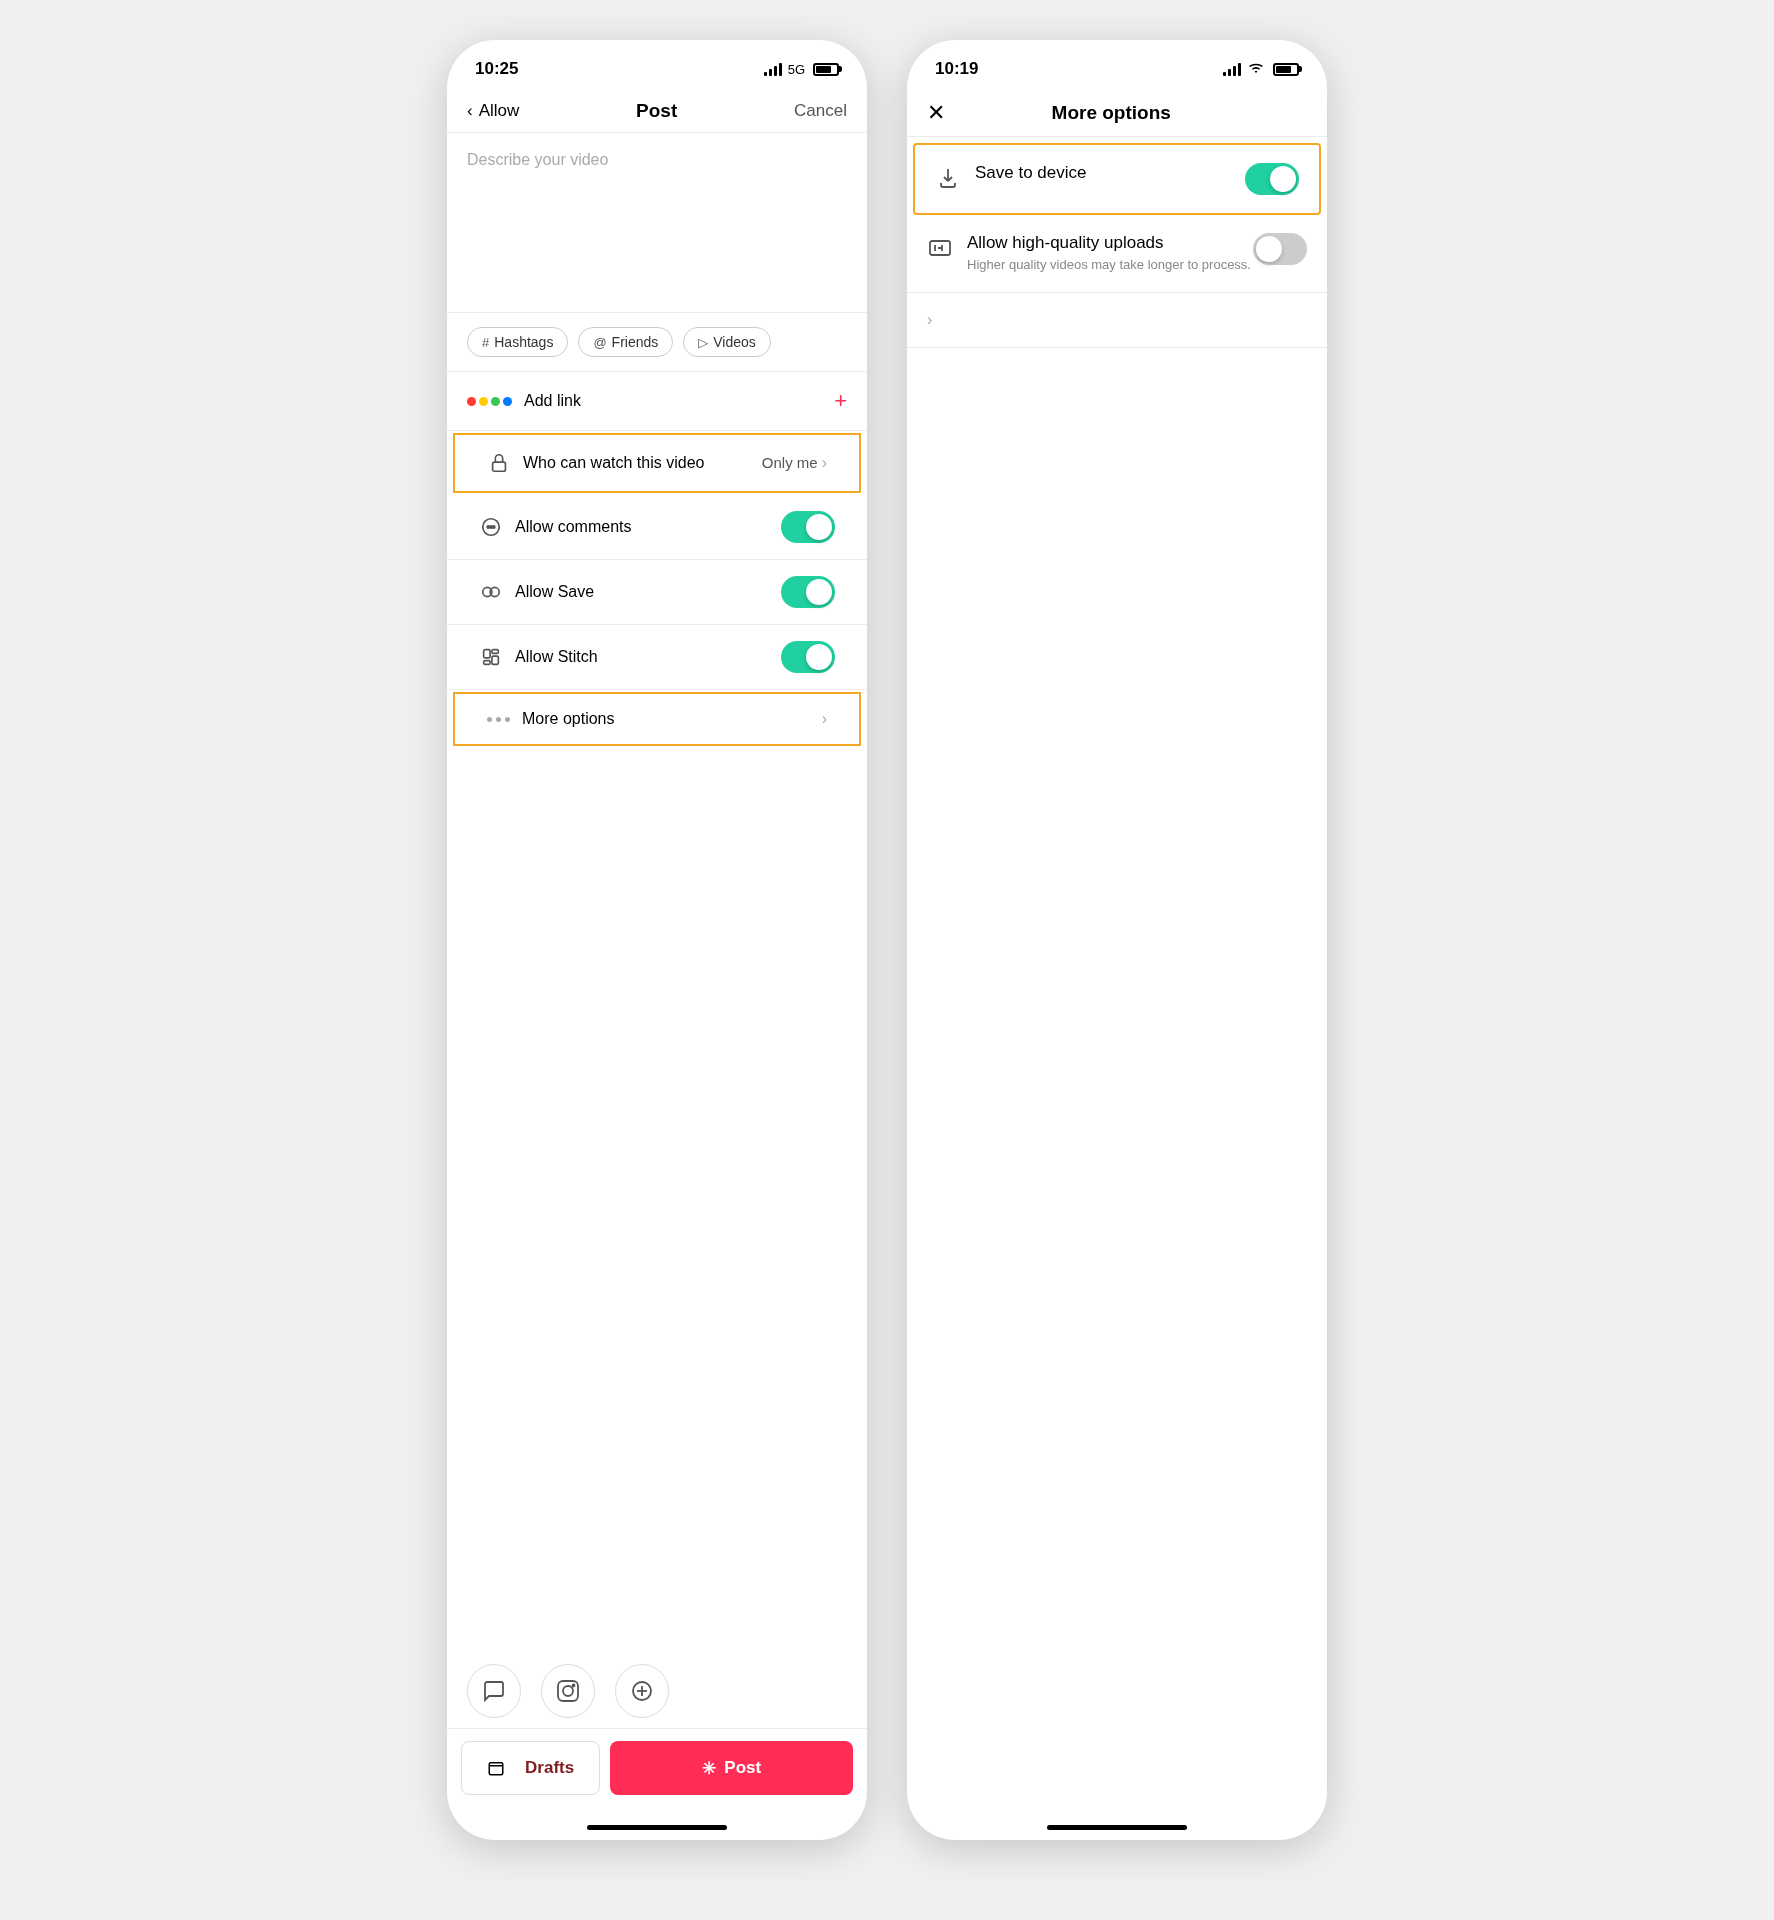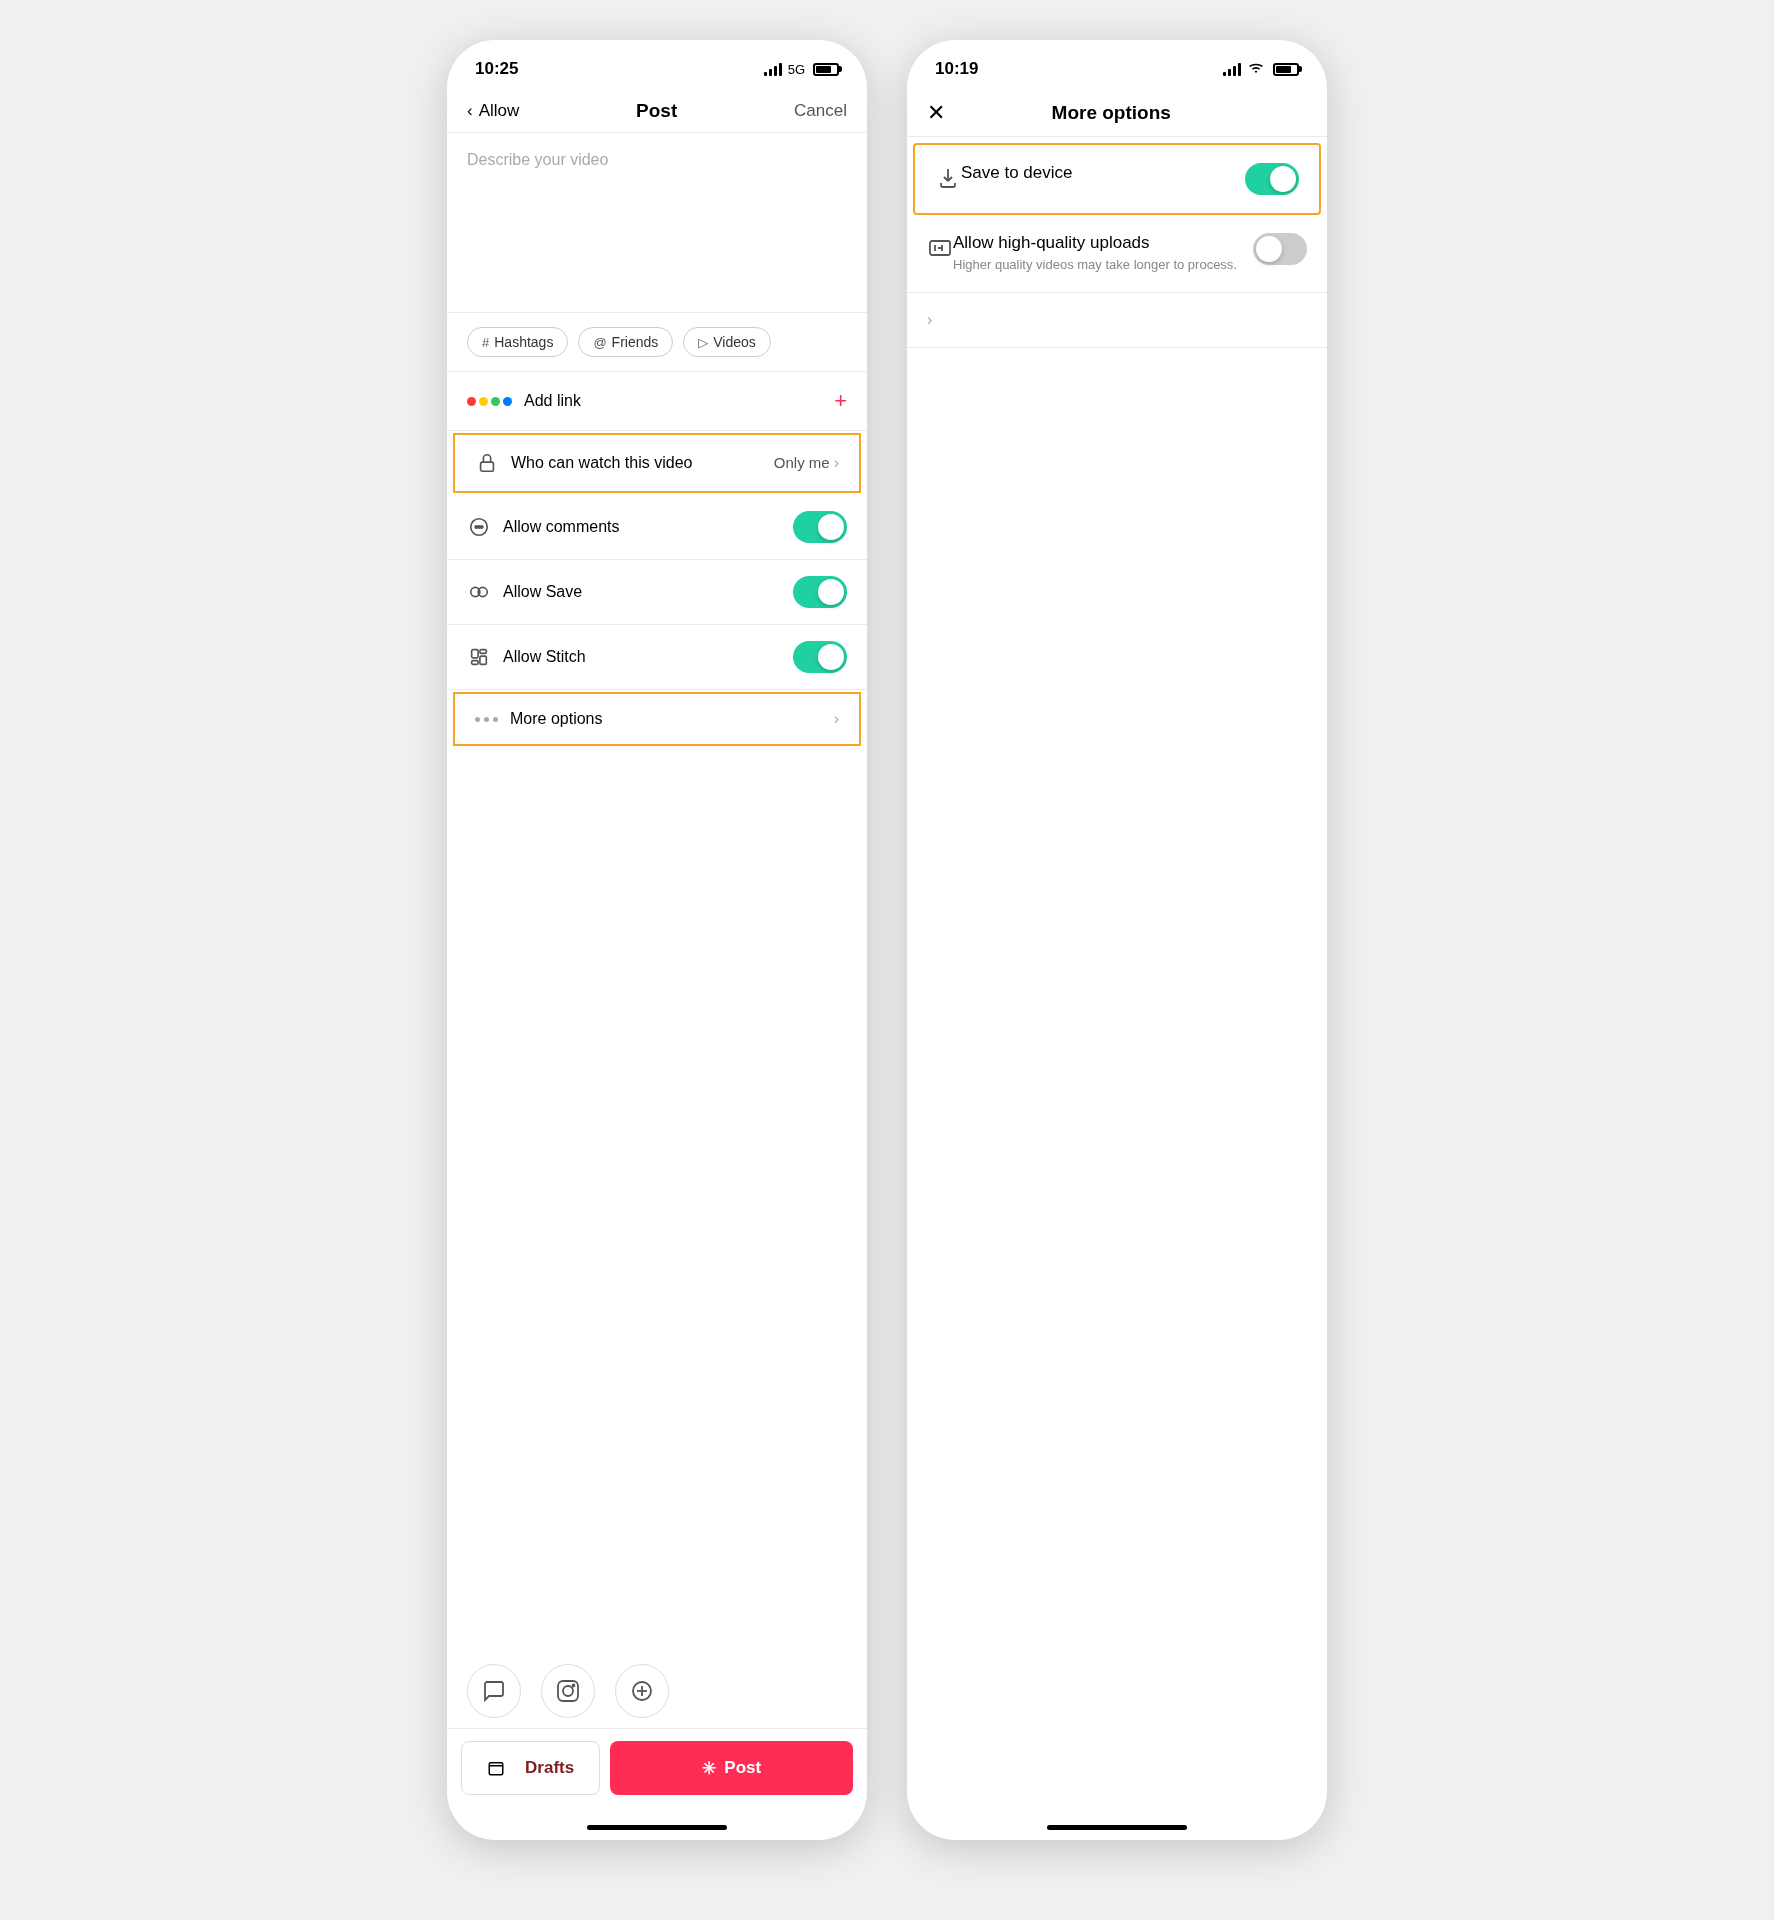--- a/index.html
+++ b/index.html
@@ -101,21 +101,21 @@
       padding: 16px 20px;
       border-bottom: 1px solid #ebebeb;
     }
     .add-link-left { display: flex; align-items: center; gap: 12px; }
     .add-link-text { font-size: 16px; color: #000; }
     .plus-icon { color: #ff2d55; font-size: 22px; font-weight: 300; }
 
     
     .setting-row {
       display: flex; align-items: center; justify-content: space-between;
-      padding: 16px 20px;
+      padding: 16px 32px;
       border-bottom: 1px solid #ebebeb;
       cursor: pointer;
       gap: 20px;
     }
     .setting-left { display: flex; align-items: center; gap: 12px; }
     .setting-icon { width: 24px; height: 24px; display: flex; align-items: center; justify-content: center; }
     .setting-label { font-size: 16px; color: #000; }
     .setting-value { font-size: 15px; color: #555; display: flex; gap: 4px; }
     .chevron { font-size: 16px; color: #aaa; }
 
@@ -168,21 +168,21 @@
       width: 140px; height: 5px; background: #000; border-radius: 3px;
       margin: 6px auto 10px auto;
     }
 
     
     .more-options-item {
       display: flex; align-items: flex-start; justify-content: space-between;
       padding: 18px 20px;
       border-bottom: 1px solid #ebebeb;
     }
-    .more-opt-left { display: flex; align-items: flex-start; flex: 1; }
+    .more-opt-left { display: flex; align-items: flex-start; gap: 14px; flex: 1; }
     .more-opt-icon { width: 26px; height: 26px; min-width: 26px; display: flex; align-items: center; justify-content: center; margin-top: 2px; }
     .more-opt-text { flex: 1; }
     .more-opt-label { font-size: 17px; color: #000; font-weight: 400; }
     .more-opt-sub { font-size: 13px; color: #888; margin-top: 4px; line-height: 1.3; }
     .more-opt-right { display: flex; align-items: center; }
 
     
     .icon-svg { width: 22px; height: 22px; }
 
     .colored-dots {

